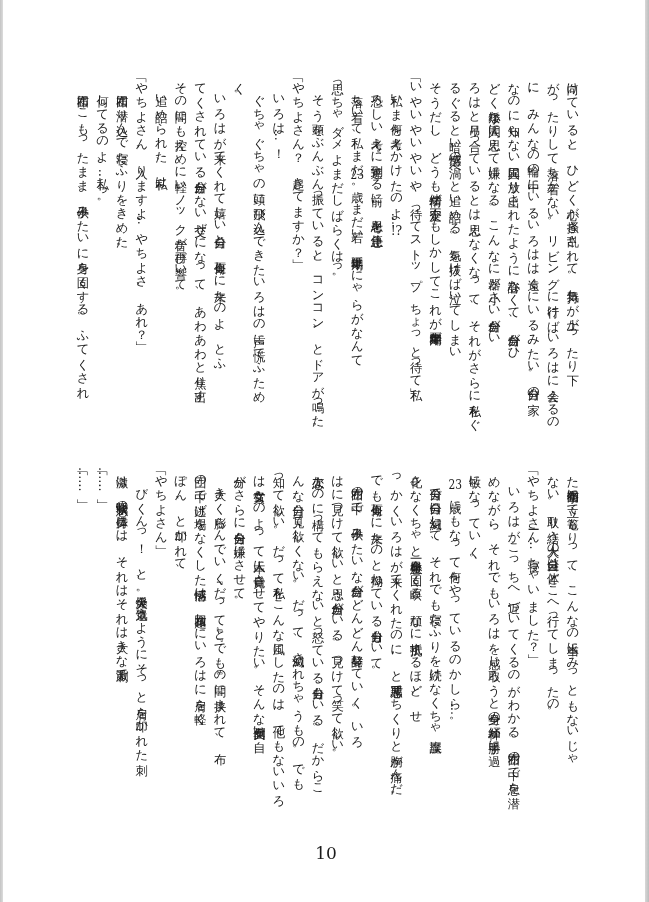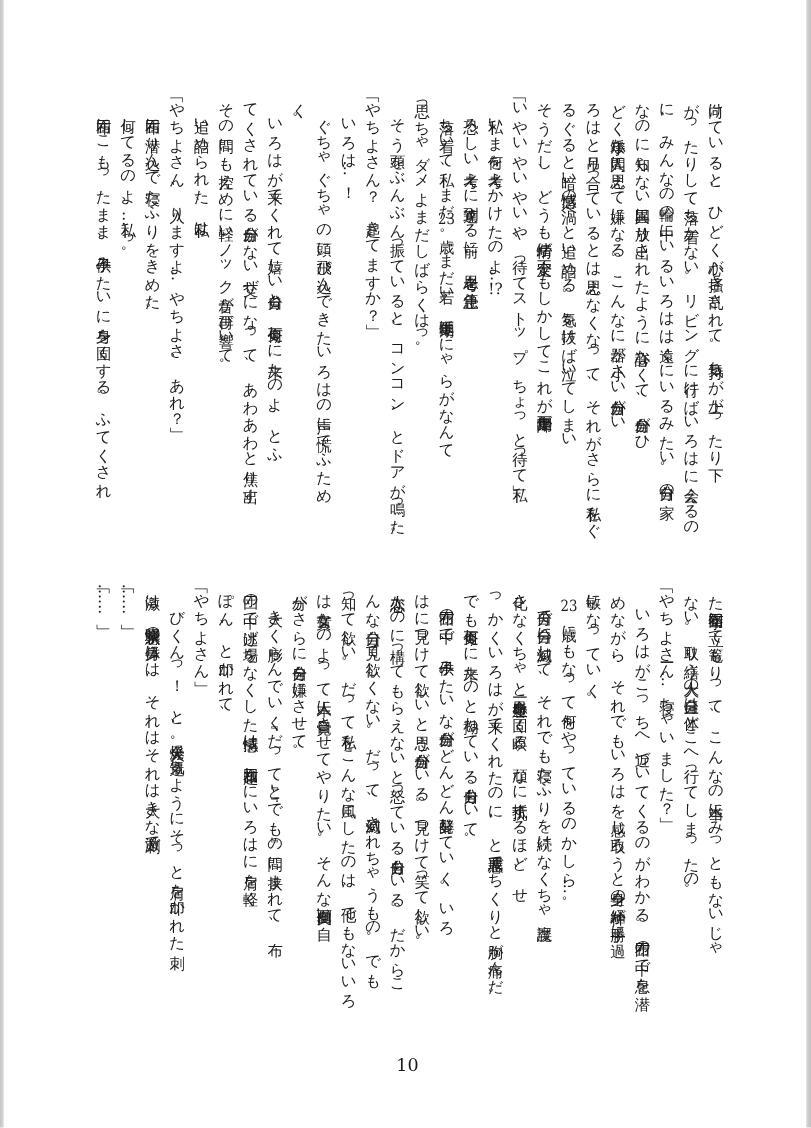--- a/index.html
+++ b/index.html
@@ -52,21 +52,21 @@
     .tcy {
       text-combine-upright: all;
       -webkit-text-combine: horizontal;
     }
     .page-number {
       position: absolute;
       top: 845px;
       left: 306px;
       width: 40px;
       text-align: center;
-      font-size: 14px;
+      font-size: 17px;
       line-height: 16px;
       font-family: "DejaVu Serif", "Liberation Serif", serif;
       color: #1b1b1b;
     }
   </style>
 </head>
 <body>
 
 <div class="edge-left"></div>
 <div class="edge-right"></div>

